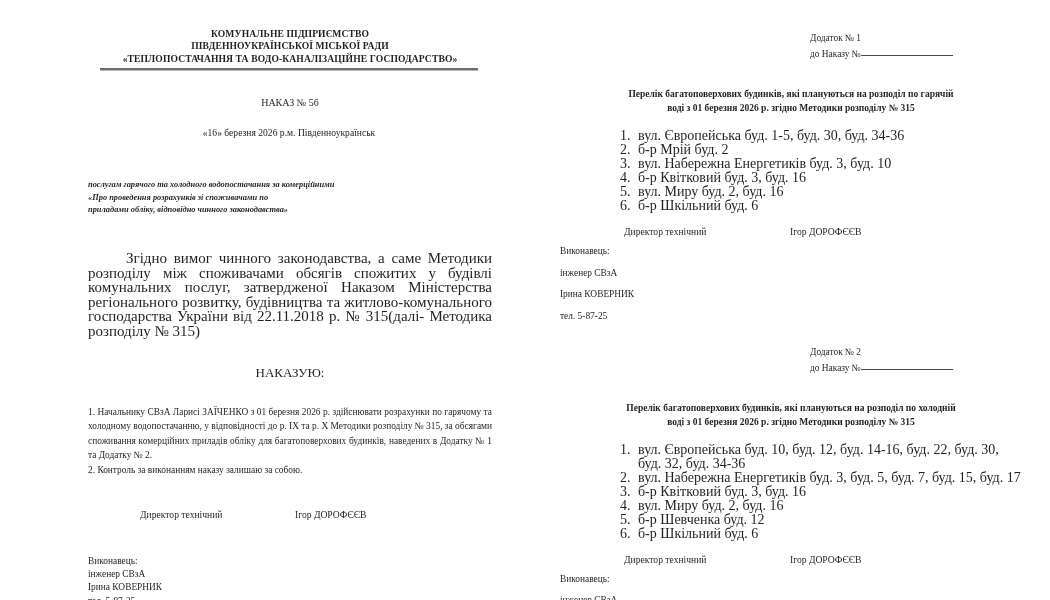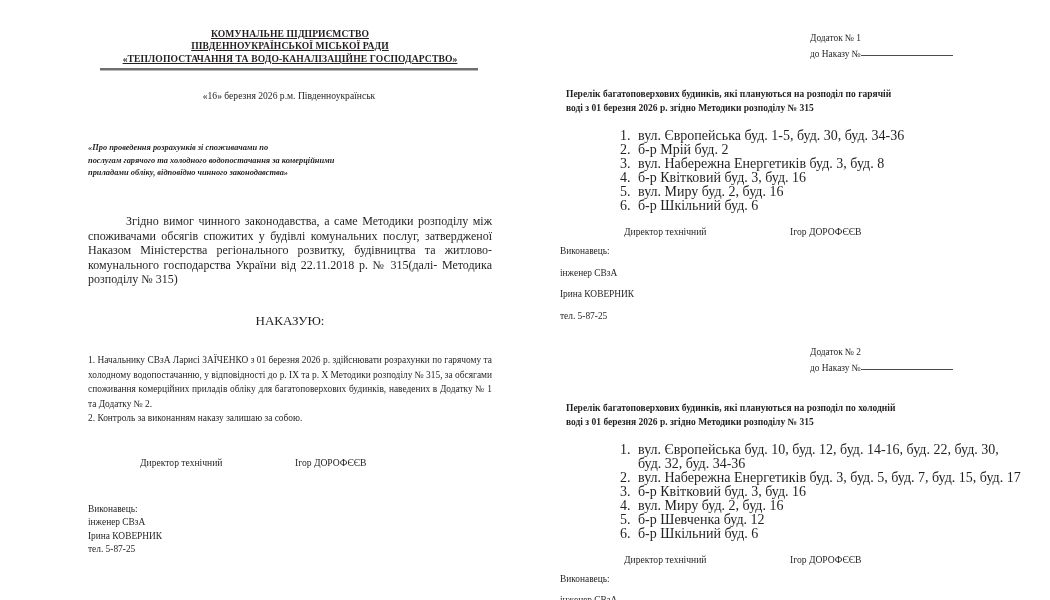--- a/index.html
+++ b/index.html
@@ -26,21 +26,20 @@
     left: 88px;
     top: 28px;
     width: 404px;
   }
   .org-header {
     text-align: center;
     font-weight: bold;
     font-size: 9.6px;
     line-height: 12.4px;
     letter-spacing: 0.1px;
-    text-decoration: underline;
   }
   .org-rule {
     margin: 3px auto 0 12px;
     width: 378px;
     height: 2px;
     background: #6f6f6f;
     border-bottom: 1px solid #b9b9b9;
   }
   .order-no {
     text-align: center;
@@ -58,21 +57,21 @@
   }
   .subject {
     margin-top: 41px;
     font-size: 8.4px;
     font-weight: bold;
     font-style: italic;
     line-height: 12.6px;
   }
   .body-par {
     margin-top: 34px;
-    font-size: 12px;
+    font-size: 15px;
     line-height: 14.6px;
     text-align: justify;
     text-indent: 38px;
   }
   .decree-word {
     margin-top: 26px;
     text-align: center;
     font-size: 13px;
   }
   .clauses {
@@ -112,20 +111,21 @@
     line-height: 16.4px;
   }
   .annex-ref .fill {
     display: inline-block;
     width: 92px;
     border-bottom: 1px solid #4a4a4a;
     vertical-align: 1px;
   }
   .annex-title {
     margin-top: 24px;
+    text-align: center;
     font-weight: bold;
     font-size: 9.5px;
     line-height: 14.6px;
     padding: 0 6px;
   }
   ol.annex-list {
     margin: 13px 0 0 0;
     padding-left: 74px;
     font-size: 14px;
     line-height: 13.6px;
@@ -159,29 +159,30 @@
 
   <div class="col-left">
 
     <div class="org-header">
       <div>КОМУНАЛЬНЕ ПІДПРИЄМСТВО</div>
       <div>ПІВДЕННОУКРАЇНСЬКОЇ МІСЬКОЇ РАДИ</div>
       <div>«ТЕПЛОПОСТАЧАННЯ ТА ВОДО-КАНАЛІЗАЦІЙНЕ ГОСПОДАРСТВО»</div>
     </div>
     <div class="org-rule"></div>
 
+    <div class="order-no">НАКАЗ № 56</div>
 
     <div class="datarow">
       <span class="date">«16» березня 2026 р.</span>
       <span class="place">м. Південноукраїнськ</span>
     </div>
 
     <div class="subject">
+      <div>послугам гарячого та  холодного водопостачання за комерційними</div>
       <div>«Про проведення розрахунків зі споживачами по</div>
-      <div>послугам гарячого та  холодного водопостачання за комерційними</div>
       <div>приладами обліку, відповідно чинного законодавства»</div>
     </div>
 
     <div class="body-par">Згідно вимог чинного законодавства, а саме Методики розподілу між споживачами обсягів спожитих у будівлі комунальних послуг, затвердженої Наказом Міністерства регіонального розвитку, будівництва та житлово-комунального господарства України від 22.11.2018 р. № 315(далі- Методика розподілу № 315)</div>
 
     <div class="decree-word">НАКАЗУЮ:</div>
 
     <div class="clauses">
       <div>1.  Начальнику СВзА  Ларисі ЗАЇЧЕНКО  з 01 березня 2026 р. здійснювати розрахунки по гарячому та холодному водопостачанню, у відповідності до р. IX та р. X Методики розподілу № 315,  за  обсягами споживання комерційних приладів обліку для багатоповерхових будинків, наведених в Додатку № 1 та Додатку № 2.</div>
       <div class="clause-2">2. Контроль за виконанням наказу залишаю за собою.</div>
@@ -210,21 +211,21 @@
       </div>
 
       <div class="annex-title">
         <div>Перелік багатоповерхових будинків, які плануються на розподіл по гарячій</div>
         <div>воді з 01 березня 2026 р. згідно Методики  розподілу № 315</div>
       </div>
 
       <ol class="annex-list">
         <li>вул. Європейська буд. 1-5, буд. 30, буд. 34-36</li>
         <li>б-р Мрій буд. 2</li>
-        <li>вул. Набережна Енергетиків буд. 3, буд. 8</li>
+        <li>вул. Набережна Енергетиків буд. 3, буд. 10</li>
         <li>б-р Квітковий буд. 3, буд. 16</li>
         <li>вул. Миру буд. 2, буд. 16</li>
         <li>б-р Шкільний буд. 6</li>
       </ol>
 
       <div class="annex-sign">
         <span class="post">Директор технічний</span>
         <span class="who">Ігор ДОРОФЄЄВ</span>
       </div>
 

